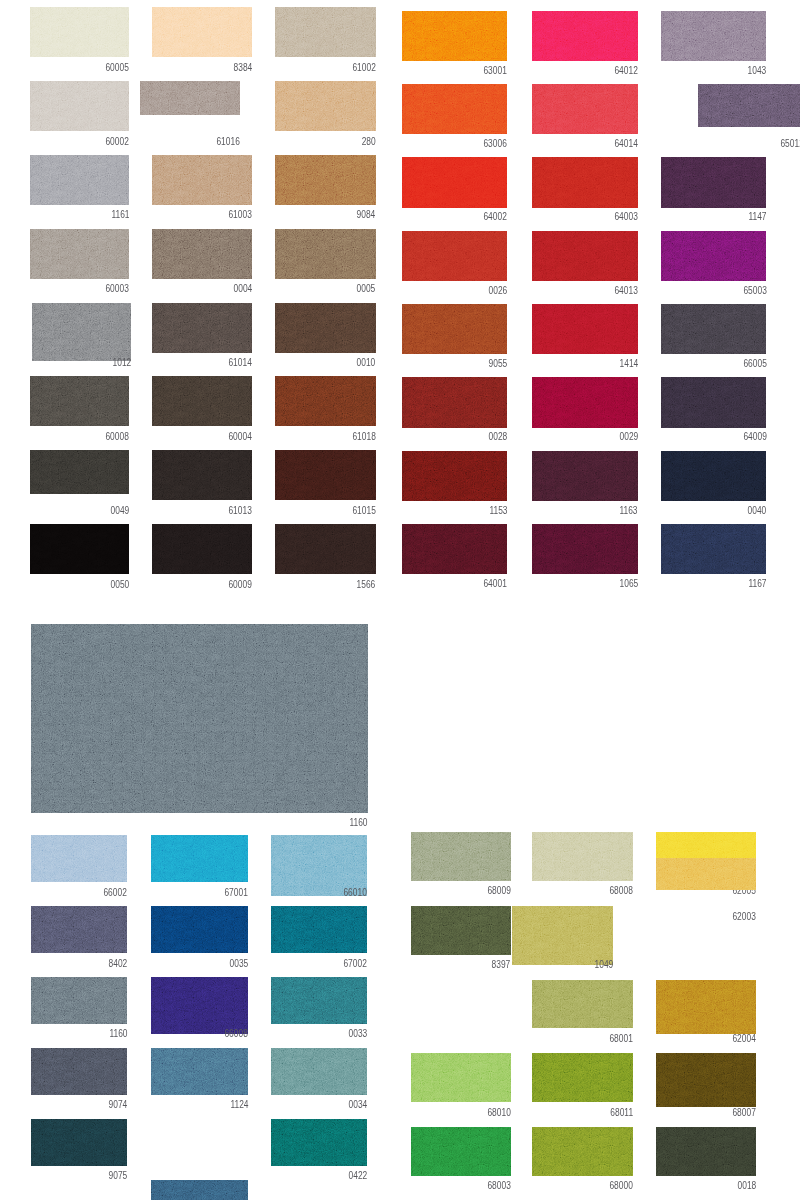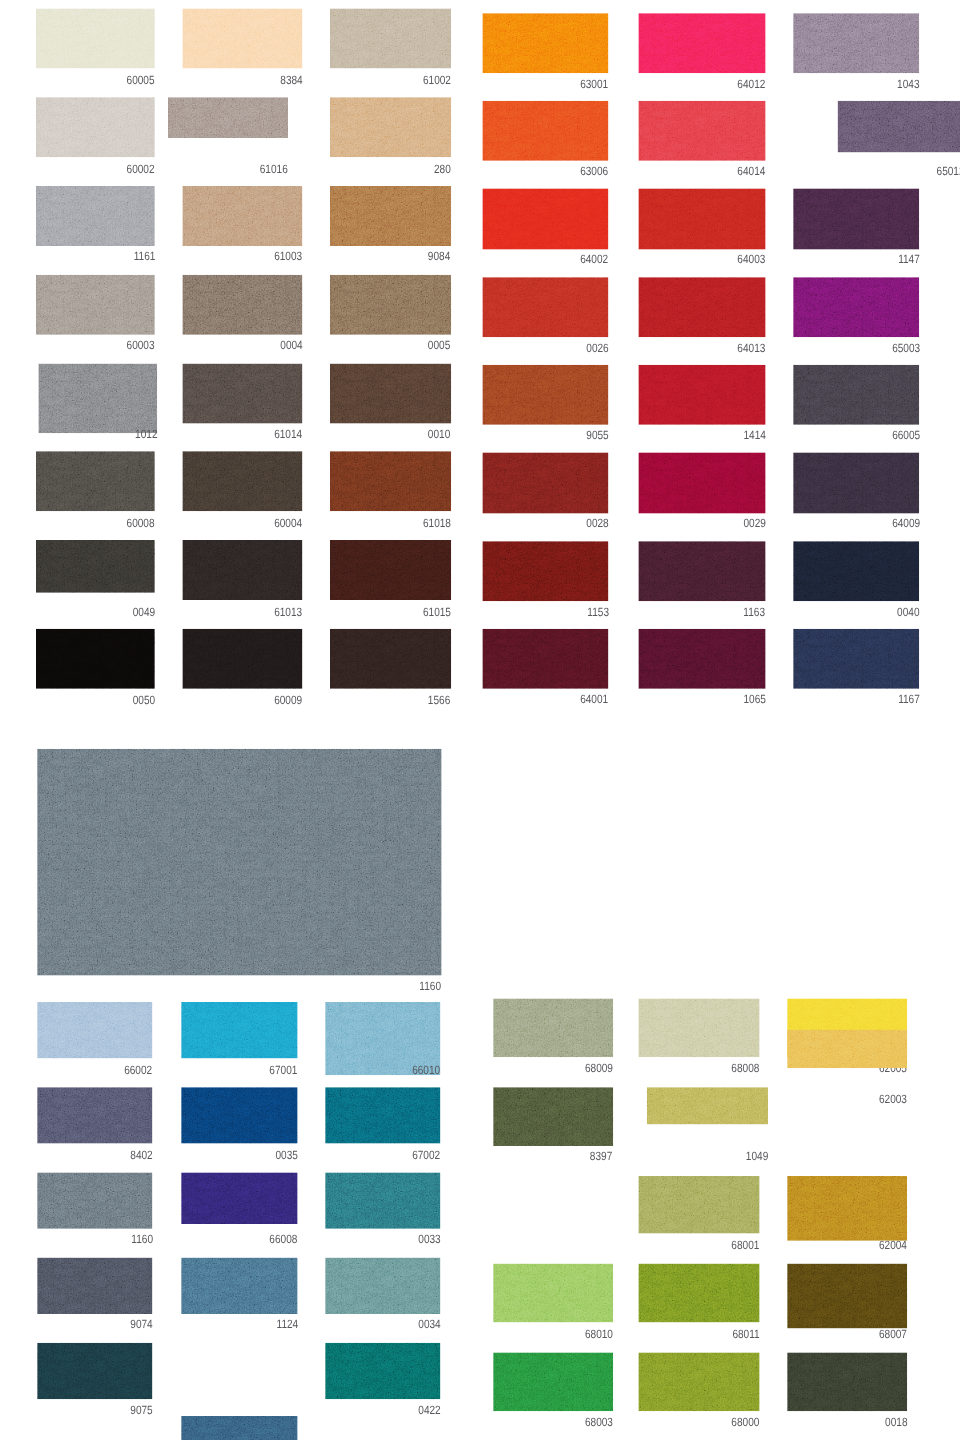--- a/index.html
+++ b/index.html
@@ -494,21 +494,21 @@
         <div class="lab" style="top:52.6px">67002</div>
       </div>
 <div class="cell" style="left:30.9px;top:976.9px;width:96.3px;height:47.0px">
         <div class="sw">
           <div class="base" style="background-color: rgb(116, 130, 139);"></div>
           <div class="tex"></div>
           <div class="fibre"></div>
         </div>
         <div class="lab" style="top:52.6px">1160</div>
       </div>
-<div class="cell" style="left:151.3px;top:976.9px;width:96.9px;height:43px">
+<div class="cell" style="left:151.3px;top:976.9px;width:96.9px;height:57px">
         <div class="sw">
           <div class="base" style="background-color: rgb(55, 41, 129);"></div>
           <div class="tex"></div>
           <div class="fibre"></div>
         </div>
         <div class="lab" style="top:52.6px">66008</div>
       </div>
 <div class="cell" style="left:270.9px;top:976.9px;width:96.2px;height:47.0px">
         <div class="sw">
           <div class="base" style="background-color: rgb(46, 130, 141);"></div>
@@ -592,21 +592,21 @@
         <div class="lab" style="top:54.4px">62005</div>
       </div>
 <div class="cell" style="left:410.5px;top:905.8px;width:100.1px;height:48.8px">
         <div class="sw">
           <div class="base" style="background-color: rgb(86, 97, 63);"></div>
           <div class="tex"></div>
           <div class="fibre"></div>
         </div>
         <div class="lab" style="top:54.4px">8397</div>
       </div>
-<div class="cell" style="left:539px;top:905.8px;width:100.9px;height:31px">
+<div class="cell" style="left:512px;top:905.8px;width:100.9px;height:59px">
         <div class="sw">
           <div class="base" style="background-color: rgb(196, 188, 99);"></div>
           <div class="tex"></div>
           <div class="fibre"></div>
         </div>
         <div class="lab" style="top:54.4px">1049</div>
       </div>
 <div class="cell" style="left:655.9px;top:858px;width:100.4px;height:32px">
         <div class="sw">
           <div class="base" style="background-color: rgb(236, 197, 92);"></div>

